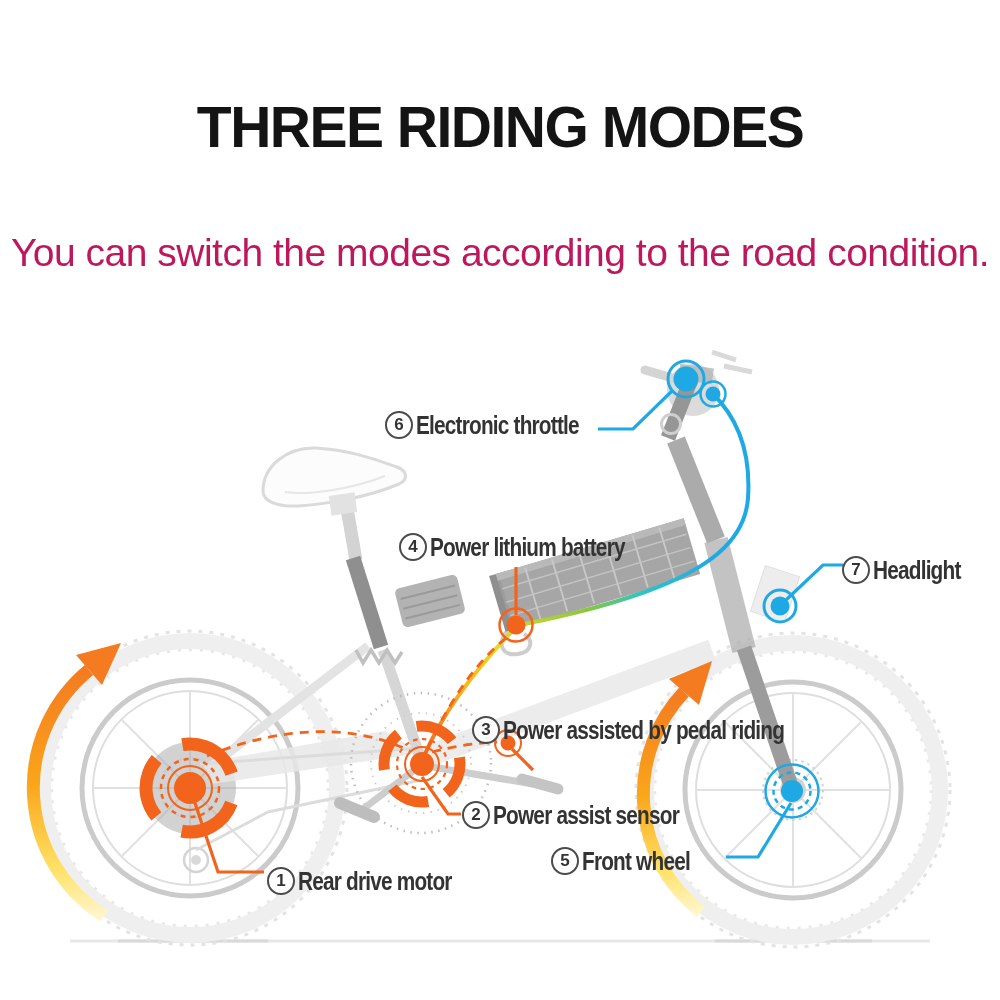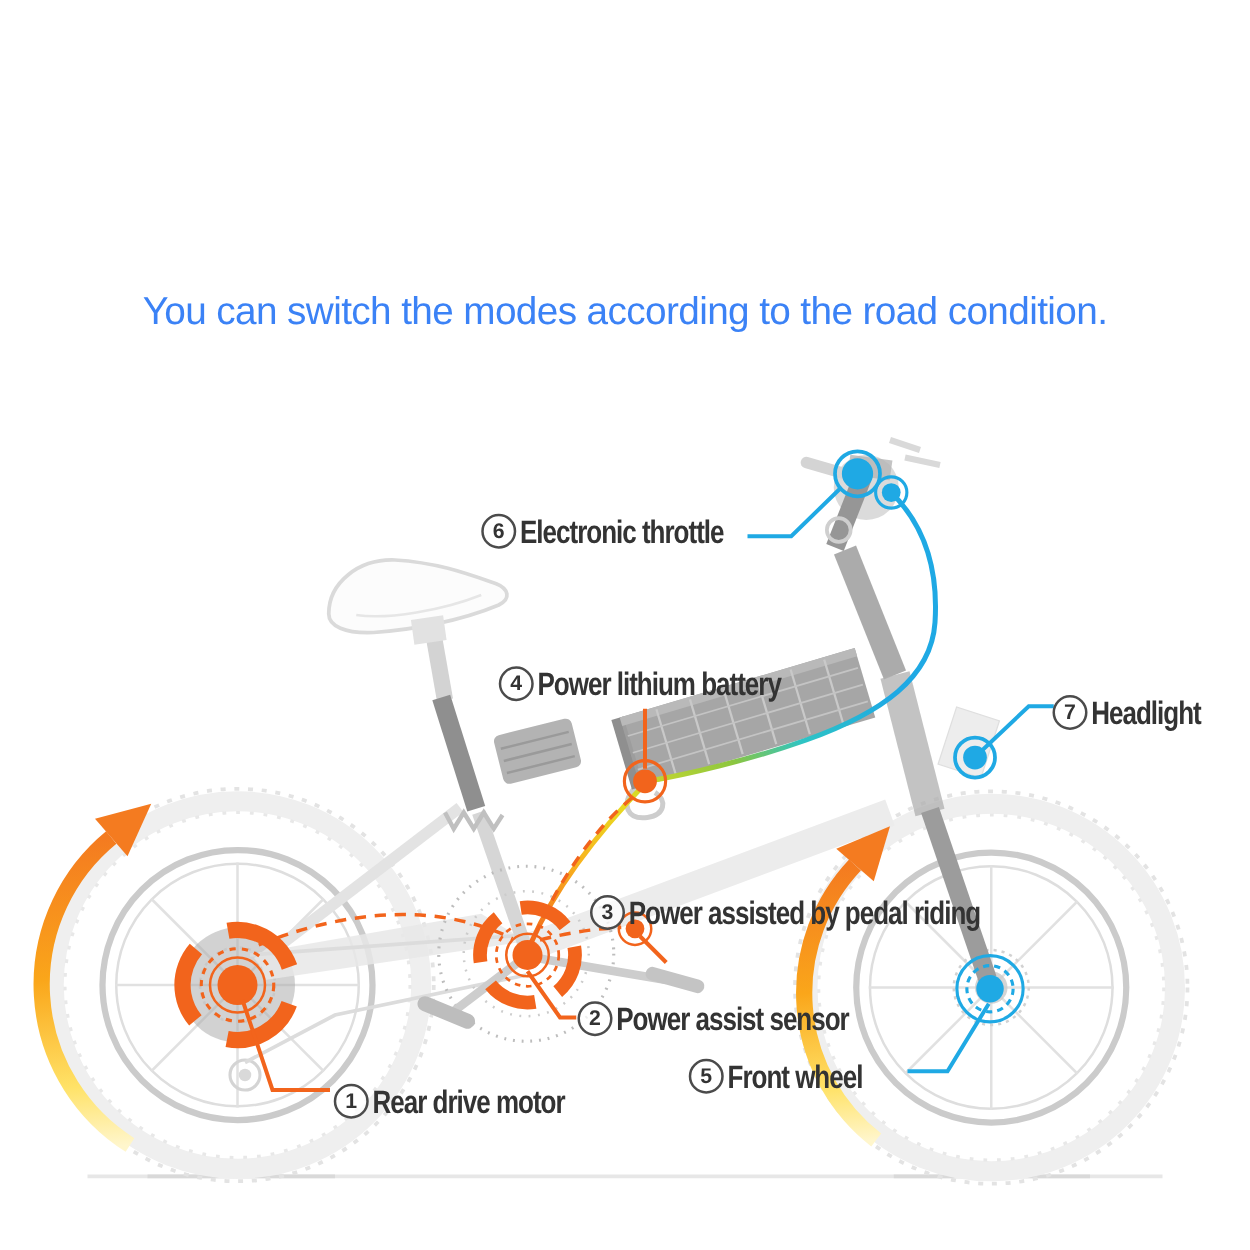--- a/index.html
+++ b/index.html
@@ -1,34 +1,35 @@
 <!DOCTYPE html>
 <html><head>
 <meta charset="utf-8">
 <style>
   html,body{margin:0;padding:0;background:#ffffff;}
   .stage{position:relative;width:1000px;height:1000px;background:#ffffff;overflow:hidden;
          font-family:"Liberation Sans", sans-serif;}
   .title{position:absolute;left:0;top:94px;width:1000px;text-align:center;
          font-size:57px;font-weight:700;letter-spacing:-1.5px;color:#141414;white-space:nowrap;}
   .subtitle{position:absolute;left:0;top:231px;width:1000px;text-align:center;
-         font-size:31px;font-weight:400;letter-spacing:-0.5px;color:#3b82f6;white-space:nowrap;}
+         font-size:39px;font-weight:400;letter-spacing:-0.5px;color:#be185d;white-space:nowrap;}
   .art{position:absolute;left:0;top:0;width:1000px;height:1000px;}
   .callout{position:absolute;display:flex;align-items:center;gap:3px;height:30px;}
   .callout .num{flex:0 0 auto;width:24px;height:24px;border:2px solid #4b4b4b;border-radius:50%;
          display:flex;align-items:center;justify-content:center;
          font-size:17px;font-weight:700;color:#333;background:rgba(255,255,255,.75);}
   .callout .txt{font-size:26px;font-weight:700;letter-spacing:-1px;color:#333;white-space:nowrap;
          transform:scaleX(.80);transform-origin:left center;}
 </style>
 </head>
 <body>
 
 <div class="stage">
 
+  <div class="title">THREE RIDING MODES</div>
   <div class="subtitle">You can switch the modes according to the road condition.</div>
 
   <svg class="art" viewBox="0 0 1000 1000">
     <defs>
       <linearGradient id="wire" gradientUnits="userSpaceOnUse" x1="750" y1="395" x2="424" y2="760">
         <stop offset="0" stop-color="#1FA9E4"></stop>
         <stop offset="0.30" stop-color="#1FA9E4"></stop>
         <stop offset="0.45" stop-color="#2EC4C4"></stop>
         <stop offset="0.55" stop-color="#8CC63F"></stop>
         <stop offset="0.62" stop-color="#AFD136"></stop>

